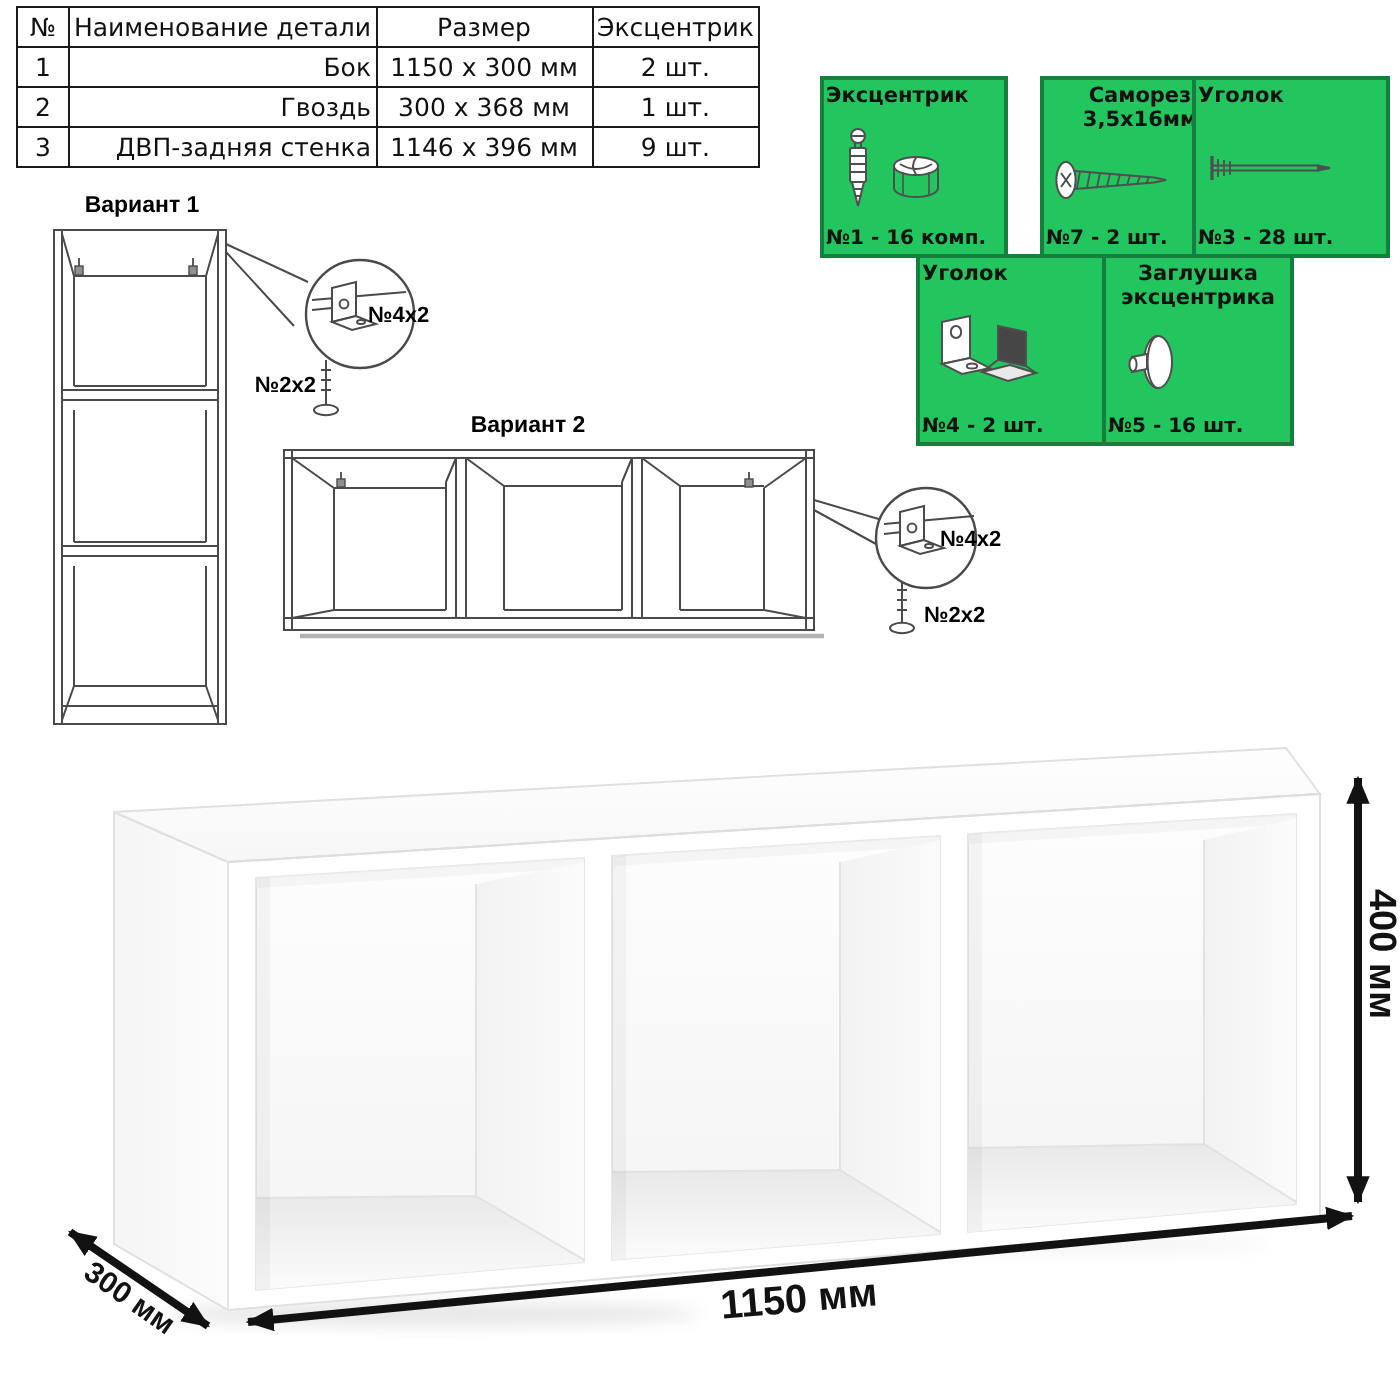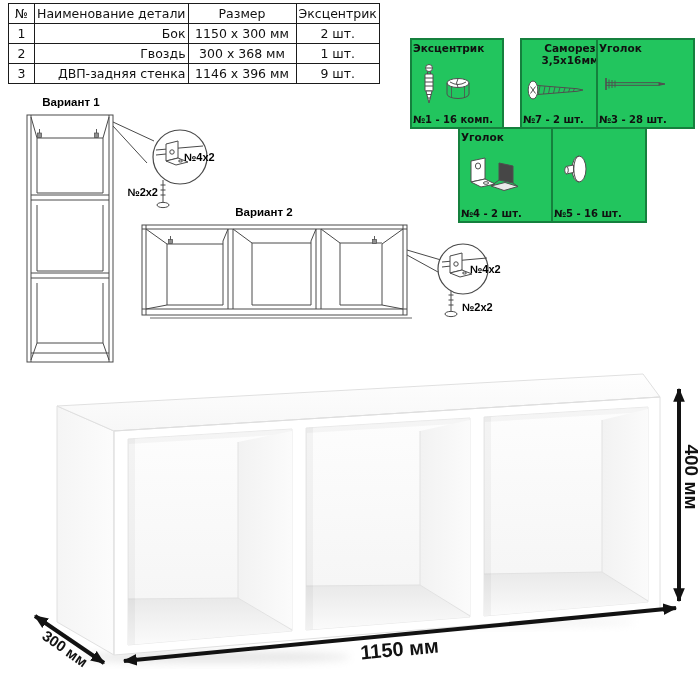--- a/index.html
+++ b/index.html
@@ -269,20 +269,21 @@
       <ellipse cx="25" cy="30" rx="2.6" ry="1.3"></ellipse>
       <path d="M38 10 L52 13 L52 30 L38 27 Z" fill="#464646"></path>
       <path d="M30 33 L44 29.5 L57 33.5 L43 37.5 Z" fill="#e9e9e9"></path>
       <path d="M38 27 L30 33 M52 30 L57 33.5" fill="none"></path>
     </svg>
   </div>
   <div class="hw-caption">№4 - 2 шт.</div>
 </div>
 
 <div class="hw-cell" style="left:551px;top:127px;width:96px;height:96px;">
+  <div class="hw-title">Заглушка эксцентрика</div>
   <div class="hw-icon">
     <svg width="42" height="42" viewBox="0 0 42 42" stroke="#4f4f4f" fill="#fff" stroke-width="1">
       <ellipse cx="25" cy="20" rx="7" ry="13"></ellipse>
       <path d="M25 7 A5.2 13 0 0 0 25 33" fill="none"></path>
       <path d="M12 17.5 L19.5 16 L19.5 23.5 L12 25 Z"></path>
       <ellipse cx="12.5" cy="21.2" rx="1.8" ry="3.4"></ellipse>
     </svg>
   </div>
   <div class="hw-caption">№5 - 16 шт.</div>
 </div>

